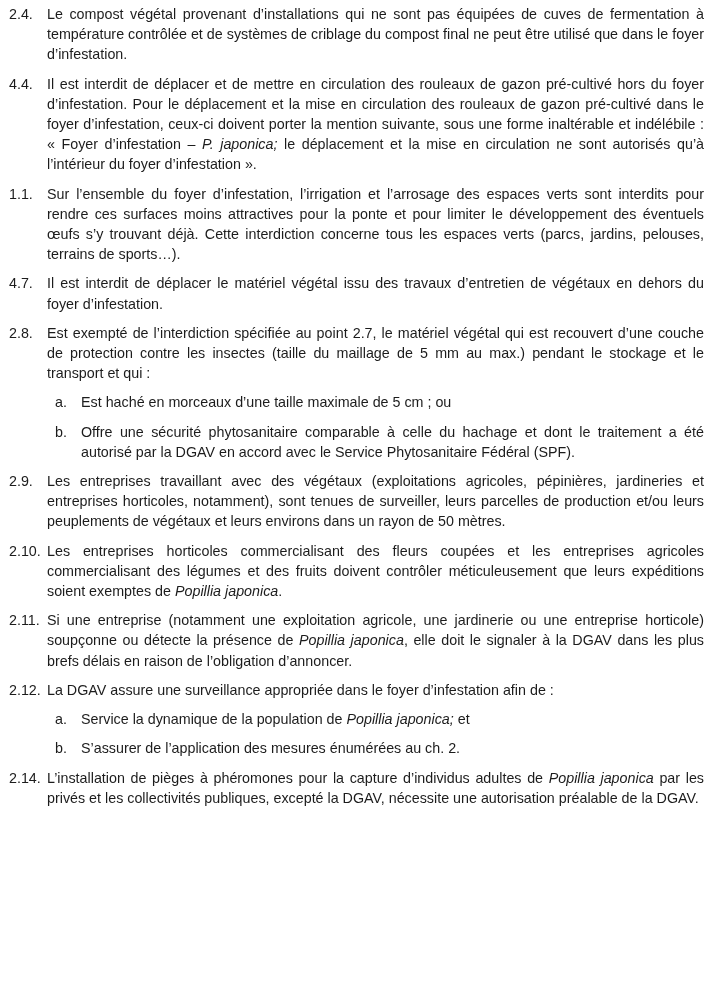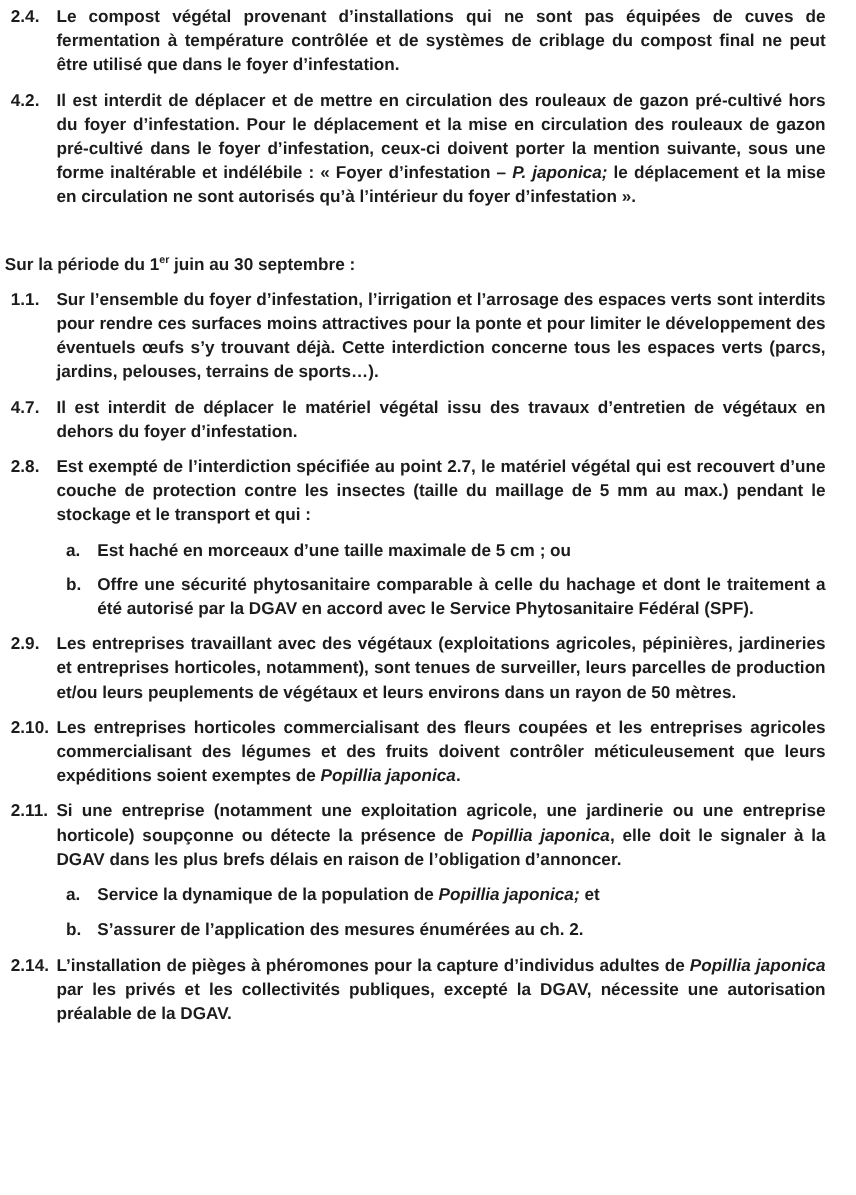--- a/index.html
+++ b/index.html
@@ -11,21 +11,21 @@
     box-sizing: border-box;
     background: #ffffff;
     color: #1c1c1c;
     font-family: "Liberation Sans", "DejaVu Sans", sans-serif;
     font-size: 14.3px;
     line-height: 20.2px;
     padding: 4px 9px 0 4px;
     overflow: hidden;
   }
 
-  .item, .subitem { display: flex; margin: 0 16px 9px 5px; font-weight: bold; }
+  .item, .subitem { display: flex; margin: 0 0 9px 5px; }
   .item > .num { flex: 0 0 38px; }
   .subitem { margin-left: 51px; }
   .subitem > .num { flex: 0 0 26px; }
   .text { flex: 1 1 auto; text-align: justify; }
 
   .heading { font-weight: bold; margin: 36px 0 9px 0; }
   .heading .text { text-align: left; }
 
   sup { font-size: 0.62em; line-height: 0; }
   .it { font-style: italic; }
@@ -33,25 +33,22 @@
 </head>
 <body>
 
 <div class="page">
   <div>
       <div class="item">
         <span class="num">2.4.</span>
         <div class="text"><span>Le compost végétal provenant d’installations qui ne sont pas équipées de cuves de fermentation à température contrôlée et de systèmes de criblage du compost final ne peut être utilisé que dans le foyer d’infestation.</span></div>
       </div>
       <div class="item">
-        <span class="num">4.2.</span>
+        <span class="num">4.4.</span>
         <div class="text"><span>Il est interdit de déplacer et de mettre en circulation des rouleaux de gazon pré-cultivé hors du foyer d’infestation. Pour le déplacement et la mise en circulation des rouleaux de gazon pré-cultivé dans le foyer d’infestation, ceux-ci doivent porter la mention suivante, sous une forme inaltérable et indélébile : « Foyer d’infestation – </span><span class="it">P. japonica;</span><span> le déplacement et la mise en circulation ne sont autorisés qu’à l’intérieur du foyer d’infestation ».</span></div>
-      </div>
-      <div class="heading">
-        <div class="text"><span>Sur la période du 1</span><sup>er</sup><span> juin au 30 septembre :</span></div>
       </div>
       <div class="item">
         <span class="num">1.1.</span>
         <div class="text"><span>Sur l’ensemble du foyer d’infestation, l’irrigation et l’arrosage des espaces verts sont interdits pour rendre ces surfaces moins attractives pour la ponte et pour limiter le développement des éventuels œufs s’y trouvant déjà. Cette interdiction concerne tous les espaces verts (parcs, jardins, pelouses, terrains de sports…).</span></div>
       </div>
       <div class="item">
         <span class="num">4.7.</span>
         <div class="text"><span>Il est interdit de déplacer le matériel végétal issu des travaux d’entretien de végétaux en dehors du foyer d’infestation.</span></div>
       </div>
       <div class="item">
@@ -71,20 +68,24 @@
         <div class="text"><span>Les entreprises travaillant avec des végétaux (exploitations agricoles, pépinières, jardineries et entreprises horticoles, notamment), sont tenues de surveiller, leurs parcelles de production et/ou leurs peuplements de végétaux et leurs environs dans un rayon de 50 mètres.</span></div>
       </div>
       <div class="item">
         <span class="num">2.10.</span>
         <div class="text"><span>Les entreprises horticoles commercialisant des fleurs coupées et les entreprises agricoles commercialisant des légumes et des fruits doivent contrôler méticuleusement que leurs expéditions soient exemptes de </span><span class="it">Popillia japonica</span><span>.</span></div>
       </div>
       <div class="item">
         <span class="num">2.11.</span>
         <div class="text"><span>Si une entreprise (notamment une exploitation agricole, une jardinerie ou une entreprise horticole) soupçonne ou détecte la présence de </span><span class="it">Popillia japonica</span><span>, elle doit le signaler à la DGAV dans les plus brefs délais en raison de l’obligation d’annoncer.</span></div>
       </div>
+      <div class="item">
+        <span class="num">2.12.</span>
+        <div class="text"><span>La DGAV assure une surveillance appropriée dans le foyer d’infestation afin de :</span></div>
+      </div>
       <div class="subitem">
         <span class="num">a.</span>
         <div class="text"><span>Service la dynamique de la population de </span><span class="it">Popillia japonica;</span><span> et</span></div>
       </div>
       <div class="subitem">
         <span class="num">b.</span>
         <div class="text"><span>S’assurer de l’application des mesures énumérées au ch. 2.</span></div>
       </div>
       <div class="item">
         <span class="num">2.14.</span>

